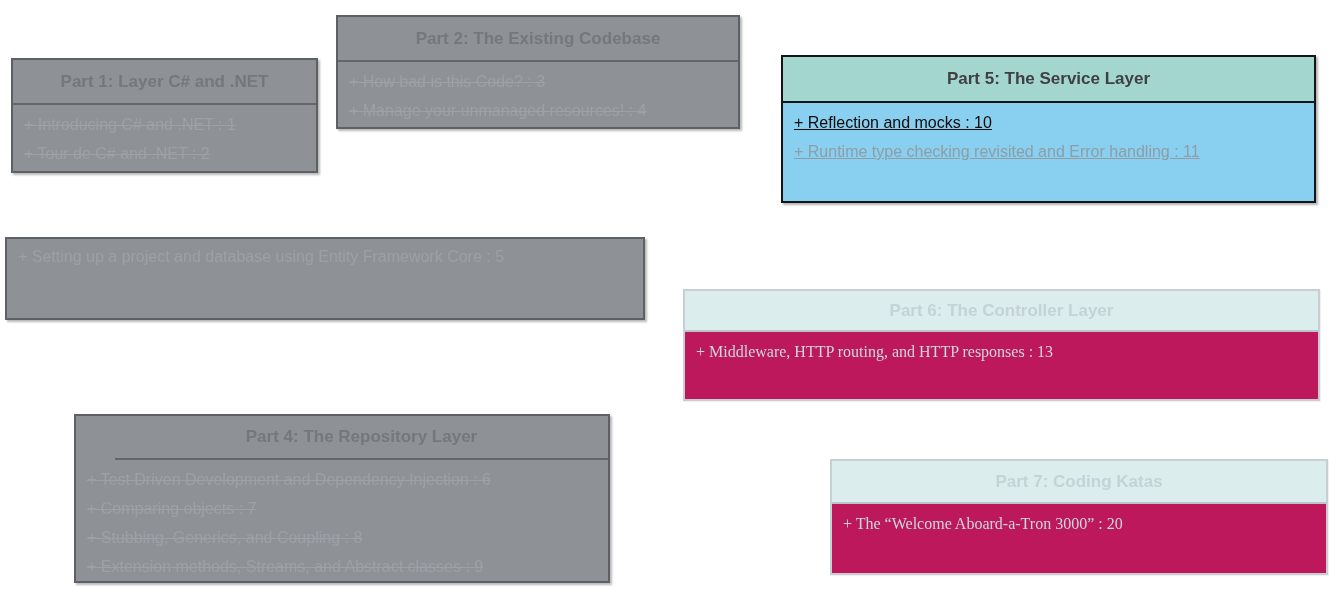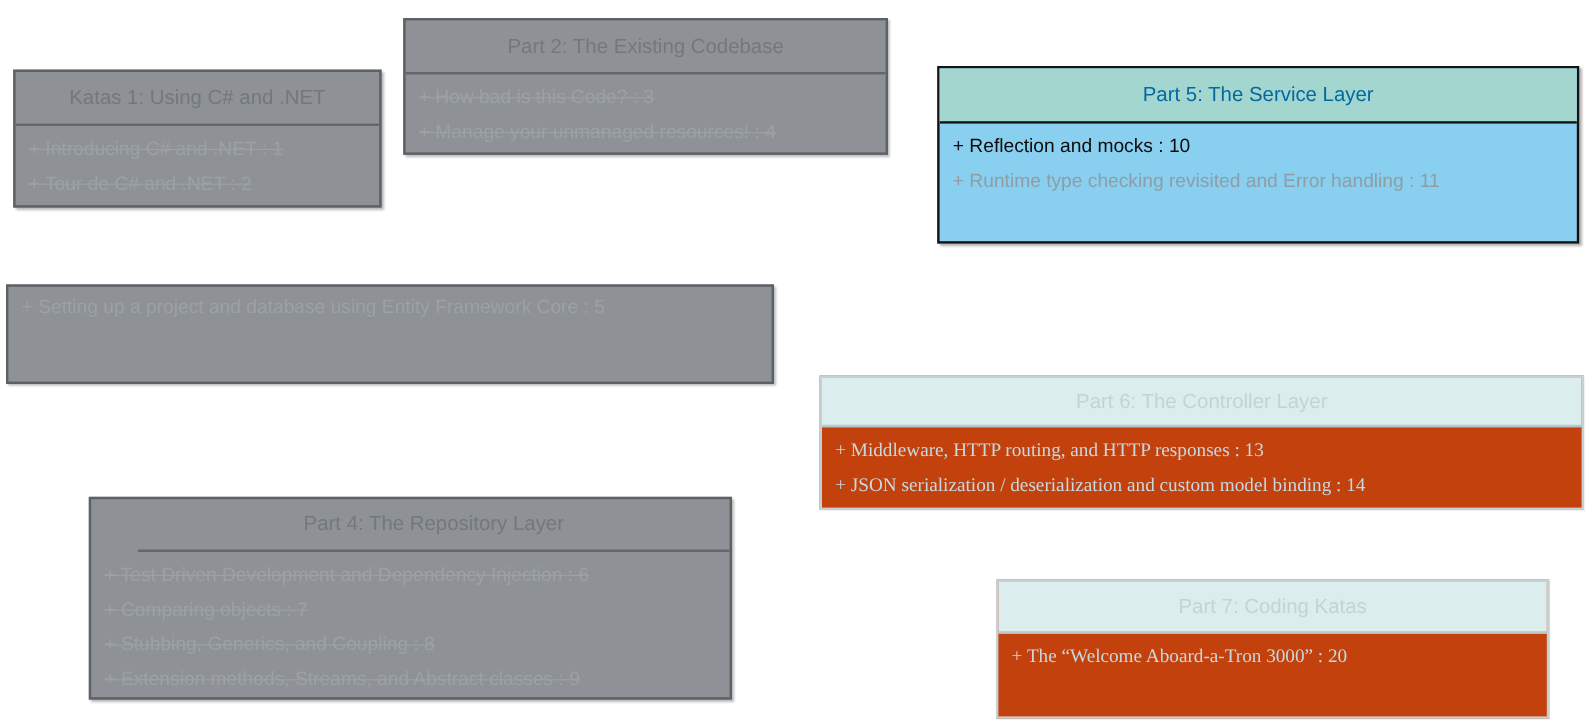--- a/index.html
+++ b/index.html
@@ -18,21 +18,21 @@
   .box {
     position: absolute;
     box-sizing: border-box;
     border: 2px solid;
   }
   .box .header {
     box-sizing: border-box;
     display: flex;
     align-items: center;
     justify-content: center;
-    font-weight: normal;
+    font-weight: bold;
     font-size: 17px;
     border-bottom: 2px solid;
     white-space: nowrap;
   }
   .box .body {
     box-sizing: border-box;
     padding: 5px 11px;
   }
   .item {
     font-size: 16px;
@@ -49,59 +49,58 @@
   }
   .done .header { border-bottom-color: #63676c; color: #73787d; }
   .done .item   { color: #9ba1a7; }
 
   
   .active {
     background: #89cfef;
     border-color: #141414;
     box-shadow: 2px 2px 2px rgba(0,0,0,0.30);
   }
-  .active .header { background: #a3d6cf; border-bottom-color: #141414; color: #0369a1; }
-  .active .item   { color: #8e9da6; }
+  .active .header { background: #a3d6cf; border-bottom-color: #141414; color: #404040; }
+  .active .item   { color: #8e9da6; text-decoration: underline; }
   .active .item.highlight { color: #0d0d0d; }
 
   
   .future {
-    background: #c2410c;
+    background: #be185d;
     border-color: #c7cfd3;
     box-shadow: 1px 1px 1px rgba(0,0,0,0.06);
-    margin-top: 24px;
   }
   .future .header { background: #dcedee; border-bottom-color: #bac6cb; color: #c3d3d7; }
   .future .item   { color: #c8d8e0; font-family: Liberation Serif, serif; }
 
   
   #part1 { left: 11px;  top: 58px;  width: 307px; height: 115px; }
   #part1 .header { height: 45px; }
   #part2 { left: 336px; top: 15px;  width: 404px; height: 114px; }
   #part2 .header { height: 45px; }
   #part3 { left: 5px;   top: 237px; width: 640px; height: 83px; }
   #part3 .header { height: 43px; }
   #part3 .body   { padding-top: 3px; }
   #part4 { left: 74px;  top: 414px; width: 536px; height: 169px; }
   #part4 .header { height: 44px; margin-left: 39px; }
   #part5 { left: 781px; top: 55px;  width: 535px; height: 148px; }
   #part5 .header { height: 46px; }
   #part6 { left: 683px; top: 289px; width: 637px; height: 112px; }
   #part6 .header { height: 41px; }
-  #part7 { left: 830px; top: 459px; width: 461px; height: 116px; }
+  #part7 { left: 830px; top: 459px; width: 498px; height: 116px; }
   #part7 .header { height: 43px; }
 </style>
 </head>
 <body>
 
 <div class="stage">
 
   <section class="box done" id="part1">
     <div class="header">
-      <span>Katas 1: Using C# and .NET</span>
+      <span>Part 1: Layer C# and .NET</span>
     </div>
     <div class="body">
       <div class="item strike">+ Introducing C# and .NET : 1</div>
       <div class="item strike">+ Tour de C# and .NET : 2</div>
     </div>
   </section>
 
   <section class="box done" id="part2">
     <div class="header">
       <span>Part 2: The Existing Codebase</span>
@@ -139,21 +138,20 @@
       <div class="item">+ Runtime type checking revisited and Error handling : 11</div>
     </div>
   </section>
 
   <section class="box future" id="part6">
     <div class="header">
       <span>Part 6: The Controller Layer</span>
     </div>
     <div class="body">
       <div class="item">+ Middleware, HTTP routing, and HTTP responses : 13</div>
-      <div class="item">+ JSON serialization / deserialization and custom model binding : 14</div>
     </div>
   </section>
 
   <section class="box future" id="part7">
     <div class="header">
       <span>Part 7: Coding Katas</span>
     </div>
     <div class="body">
       <div class="item">+ The “Welcome Aboard-a-Tron 3000” : 20</div>
     </div>

